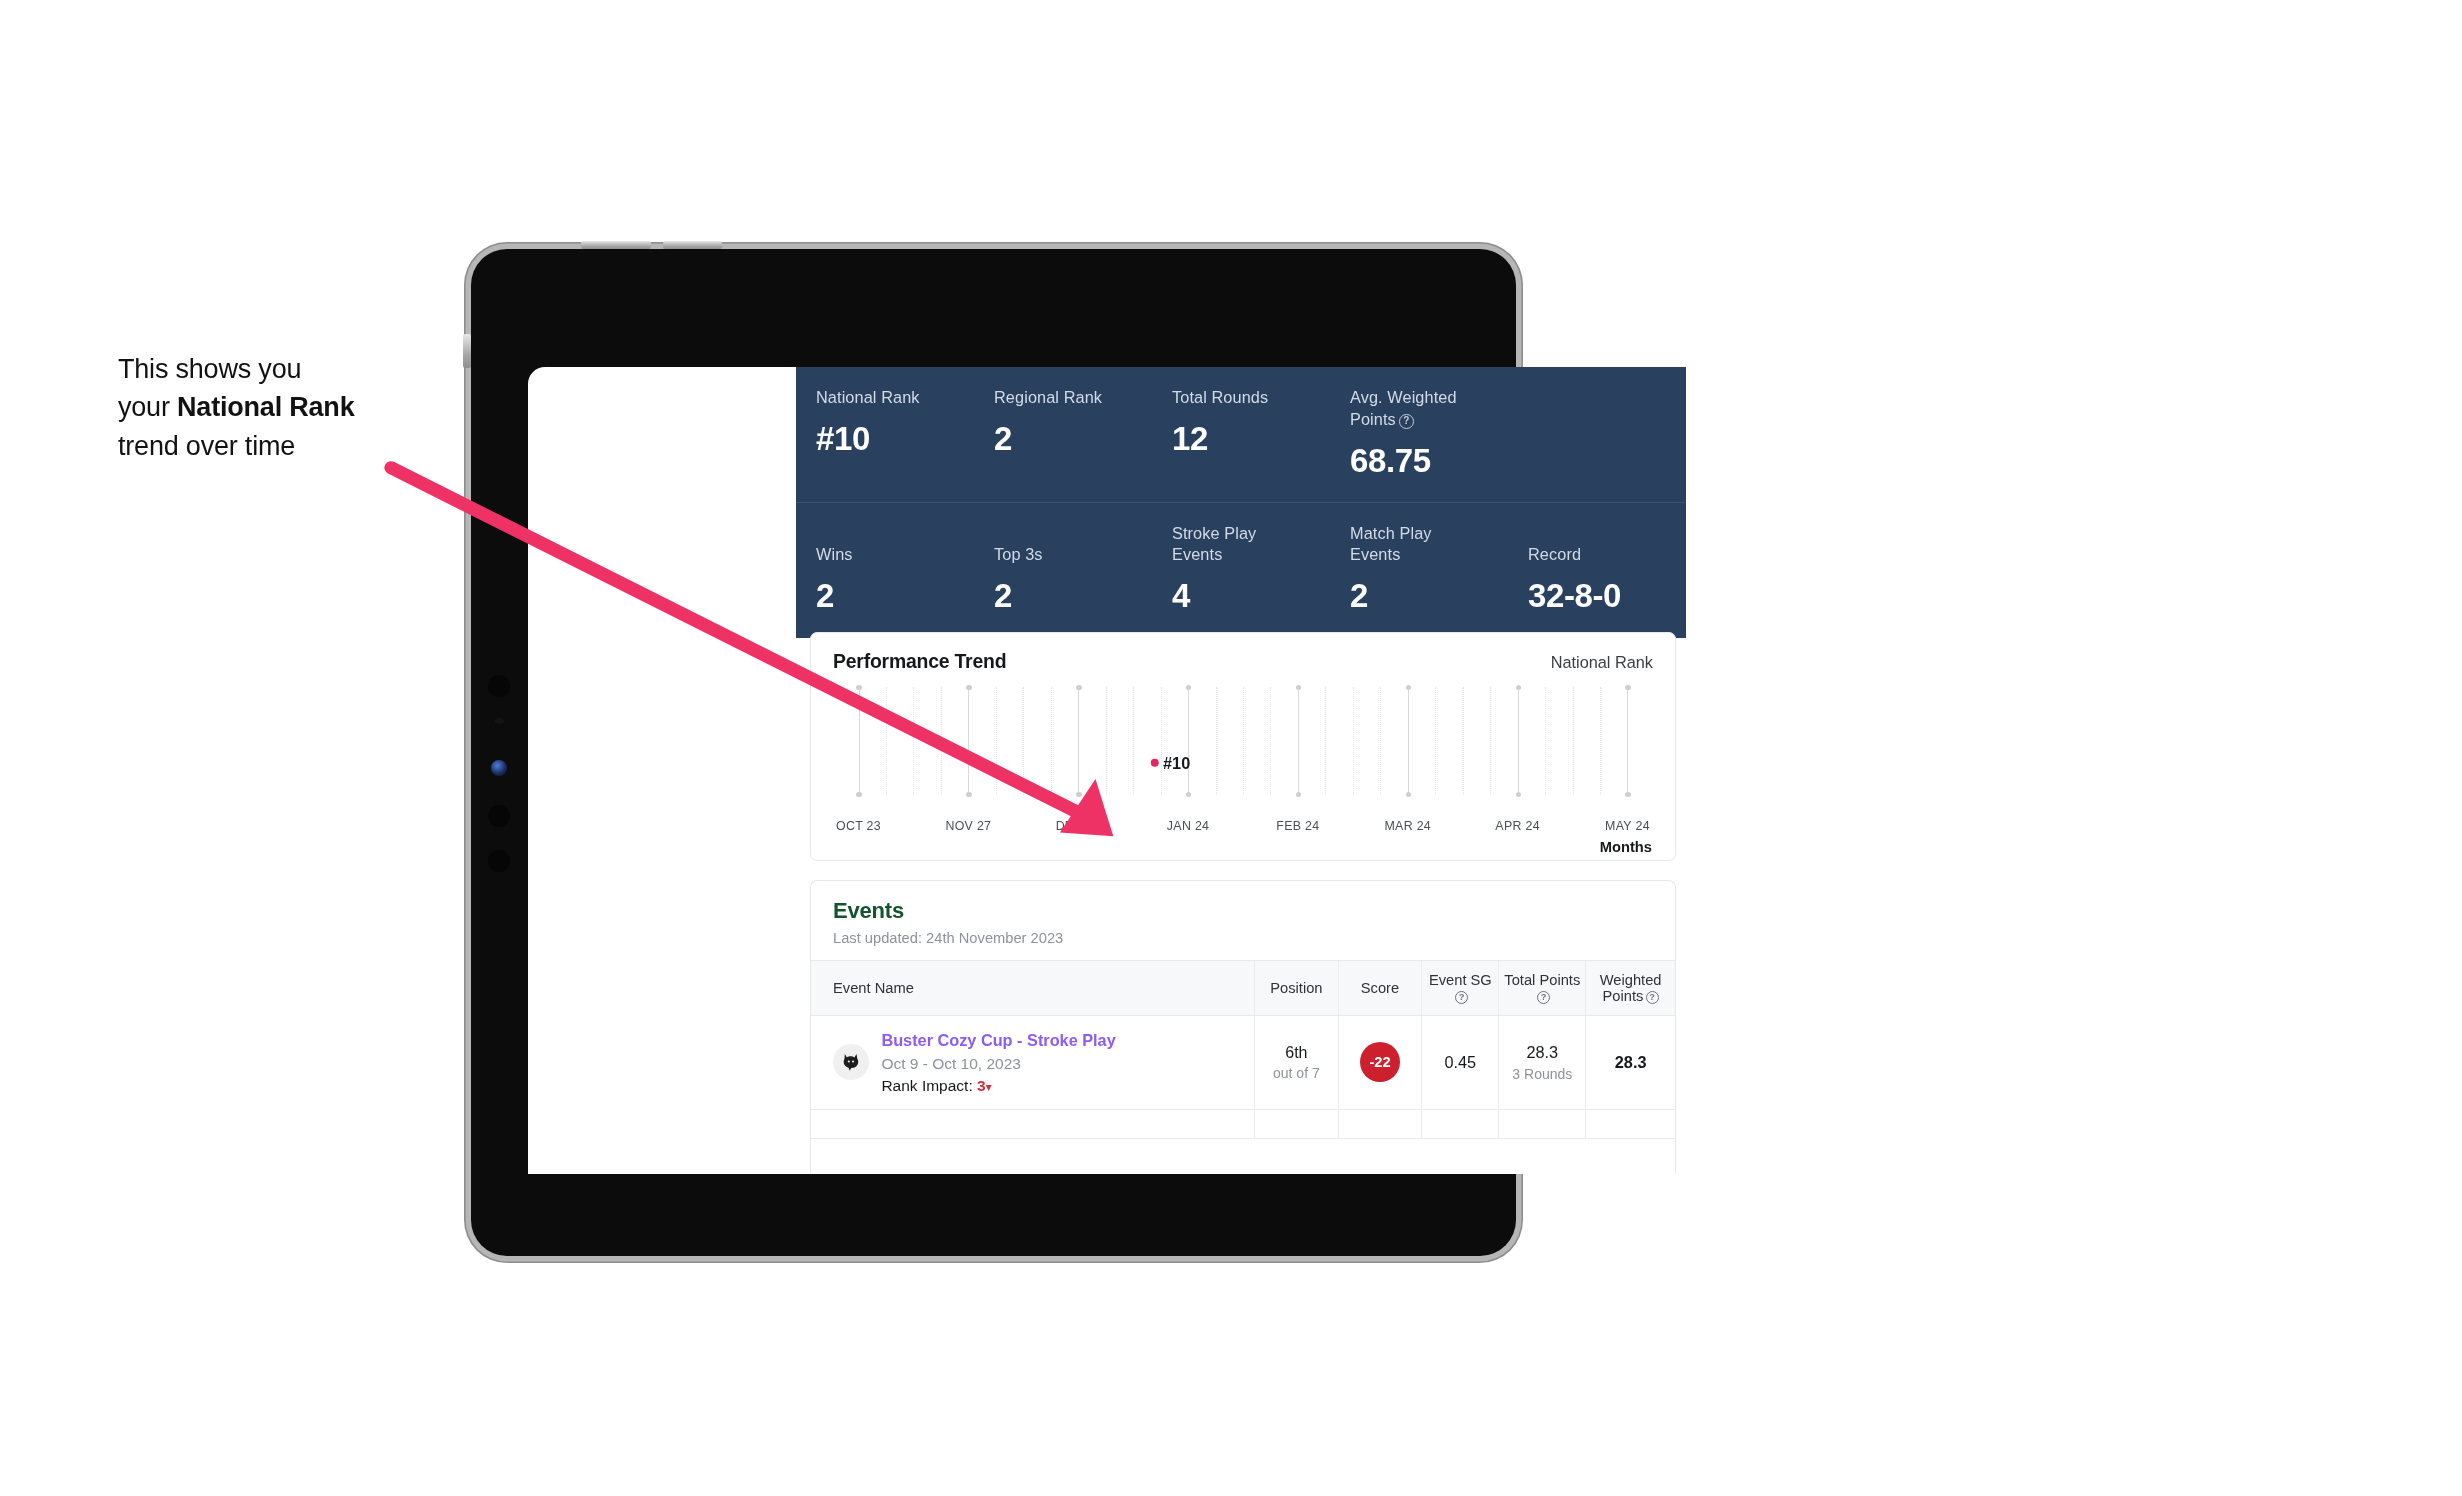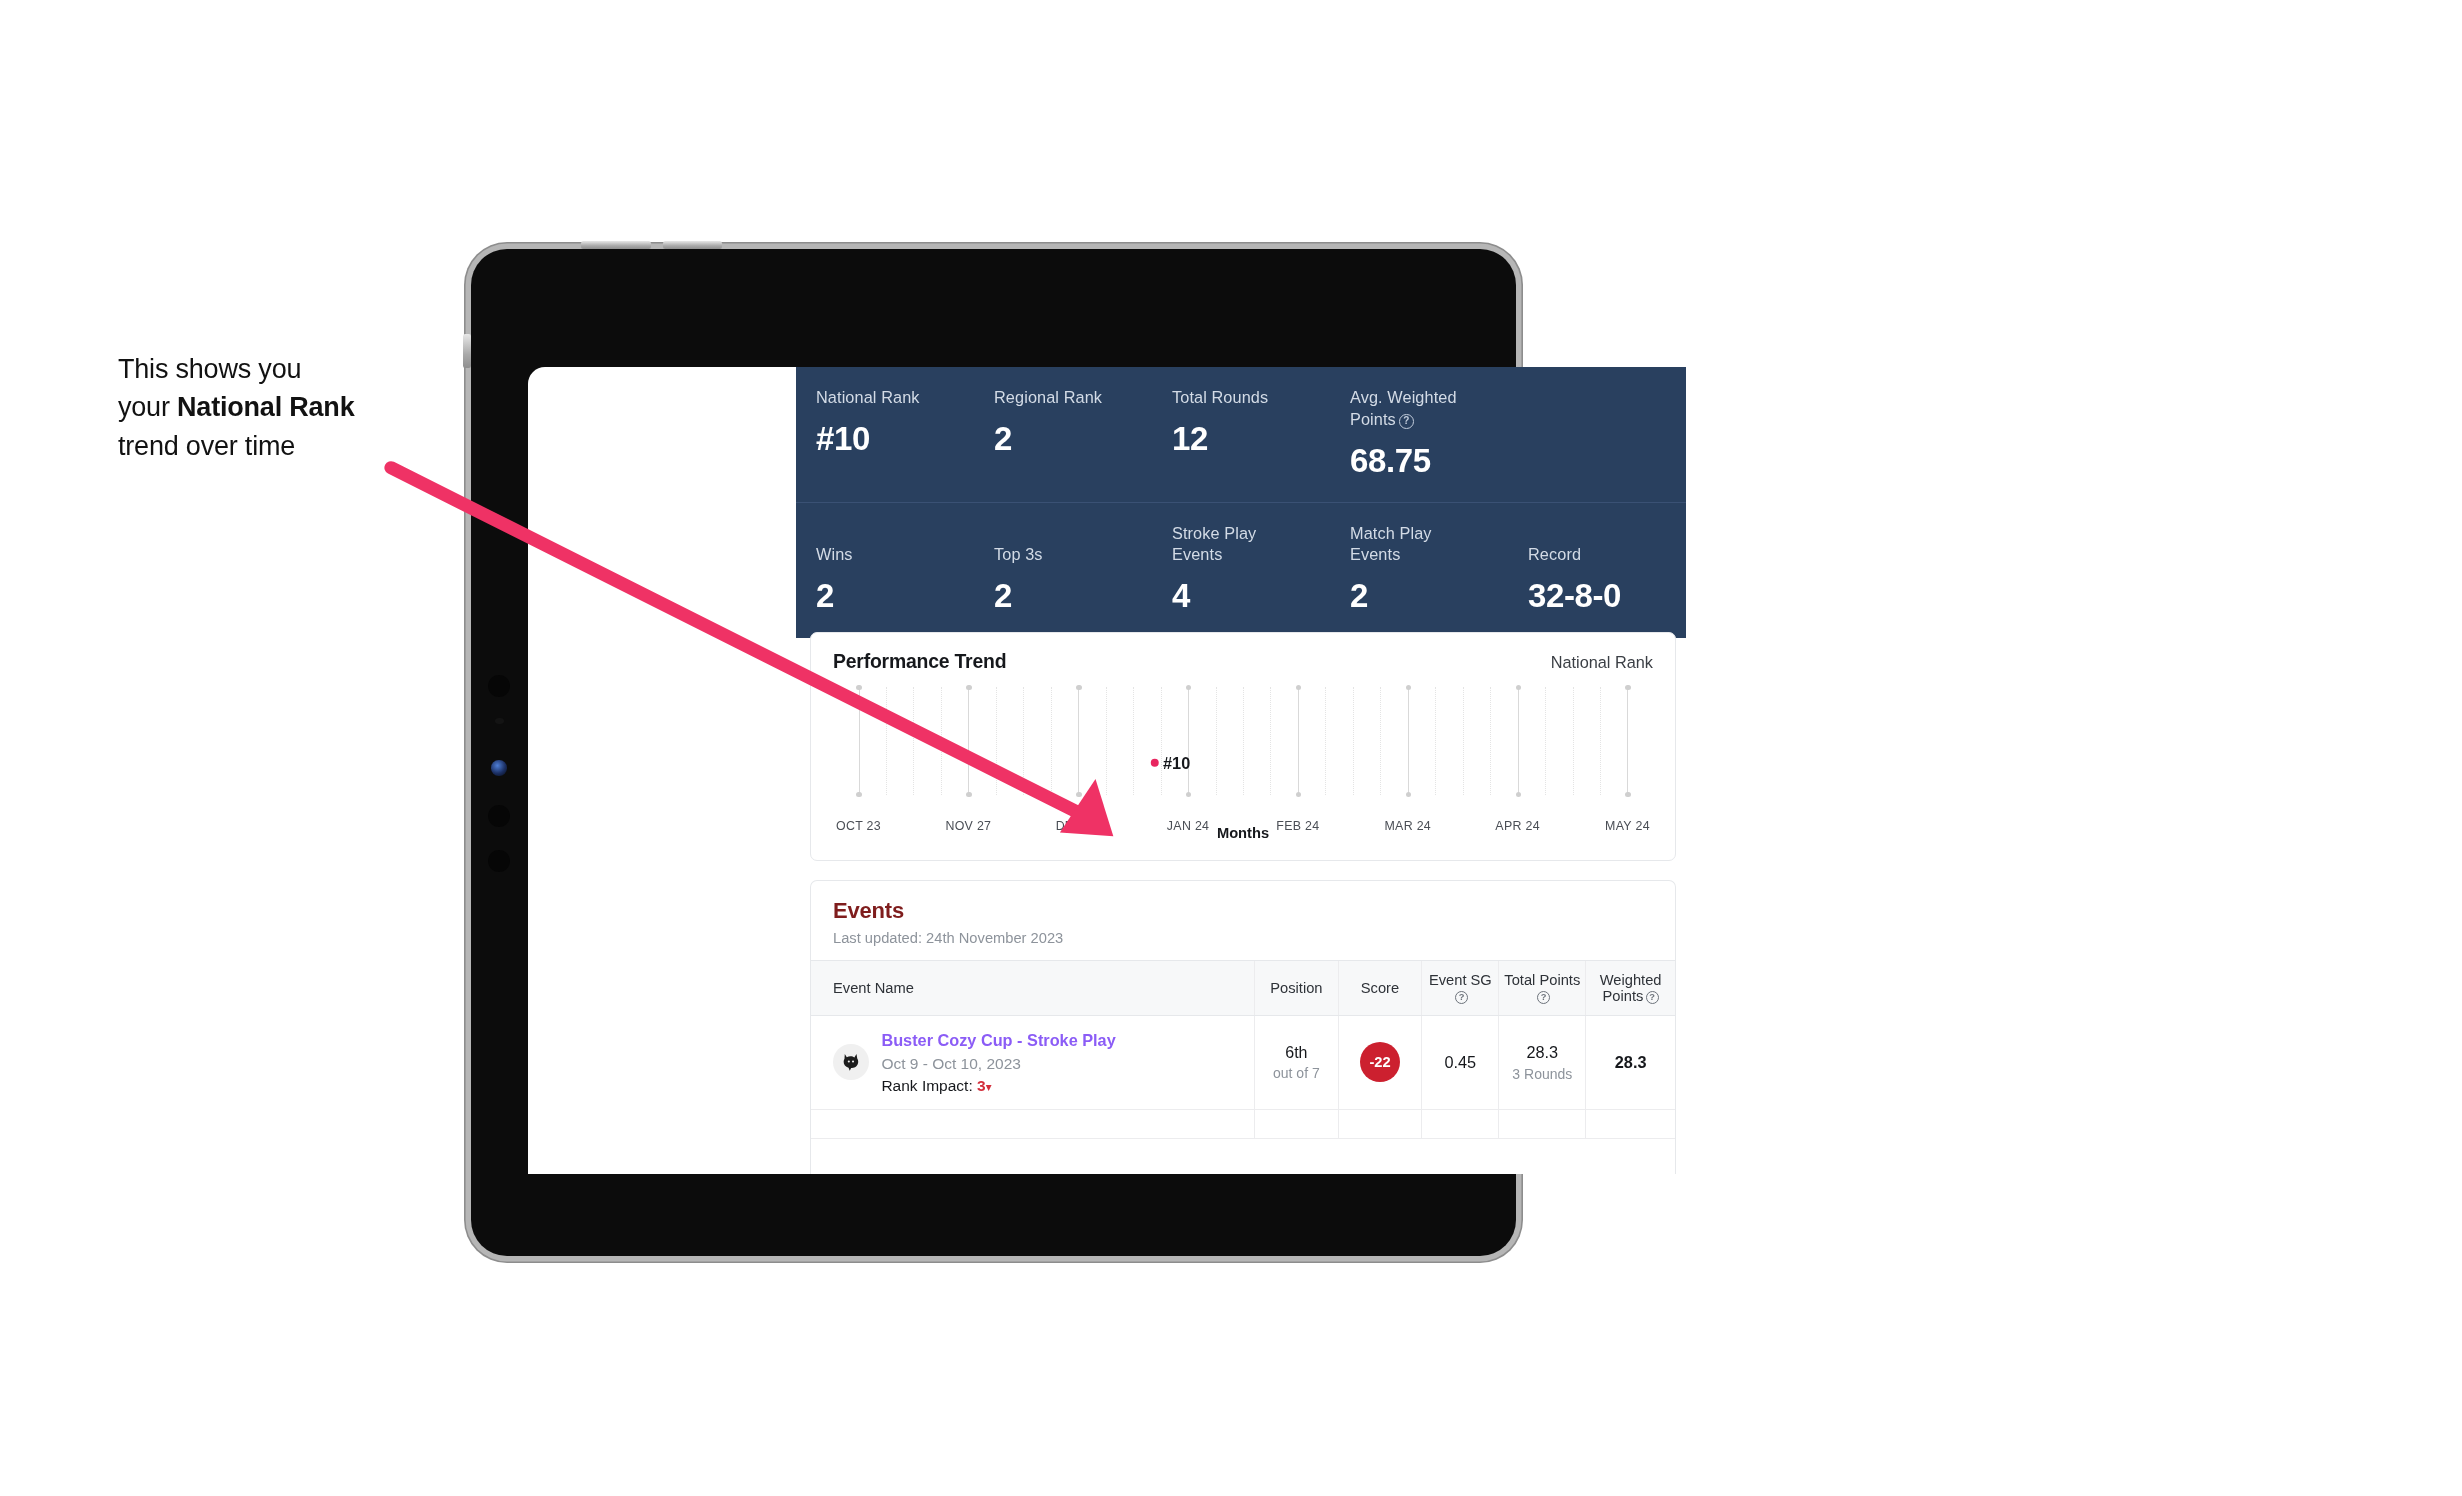--- a/index.html
+++ b/index.html
@@ -132,26 +132,26 @@
     position: absolute; font-size: 16.3px; font-weight: 700; color: #16181c;
     transform: translateY(-50%); white-space: nowrap;
   }
 
   .xticks { position: relative; height: 20px; margin-top: 7.7px; }
   .xtick {
     position: absolute; font-size: 12.4px; color: #4a4e55;
     transform: translateX(-50%); white-space: nowrap; letter-spacing: 0.3px; margin-top: 16px;
   }
   .xaxis-title {
-    text-align: center; font-size: 14.7px; font-weight: 700; color: #16181c; margin-top: 2px;
+    text-align: right; font-size: 14.7px; font-weight: 700; color: #16181c; margin-top: 16px;
   }
 
   
   .events-head { padding: 17px 22px 14px 22px; }
-  .events-title { font-size: 22px; font-weight: 700; color: #7f1d1d; letter-spacing: -0.2px; }
+  .events-title { font-size: 22px; font-weight: 700; color: #14532d; letter-spacing: -0.2px; }
   .events-sub { font-size: 14.7px; color: #8d939b; margin-top: 6.2px; }
 
   .tbl { width: 100%; border-collapse: collapse; table-layout: fixed; }
   .tbl thead th {
     background: #f7f8f9;
     border-top: 1.5px solid #e6e8eb;
     border-bottom: 1.5px solid #e6e8eb;
     font-size: 14.7px; font-weight: 400; color: #2e3238;
     padding: 11px 4.6px; height: 54px; vertical-align: middle;
   }

